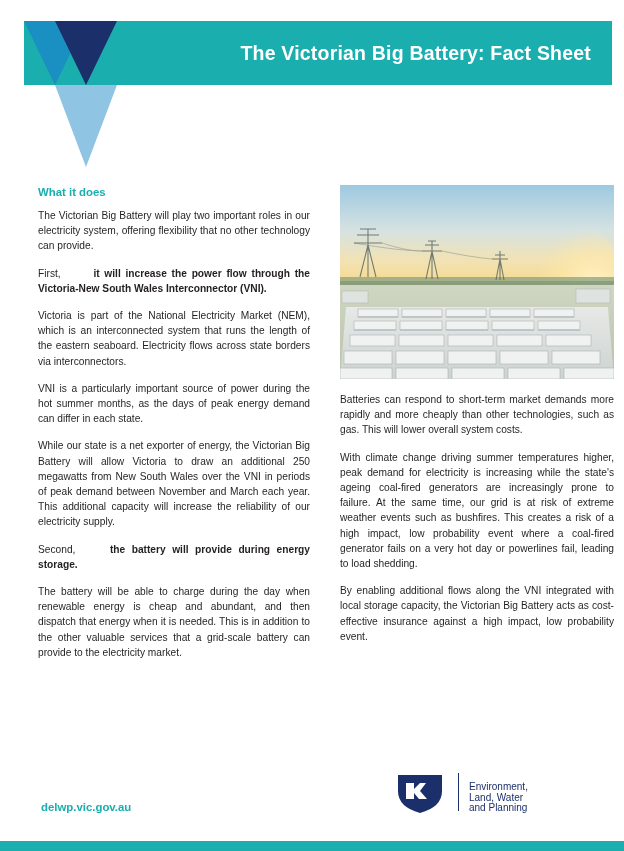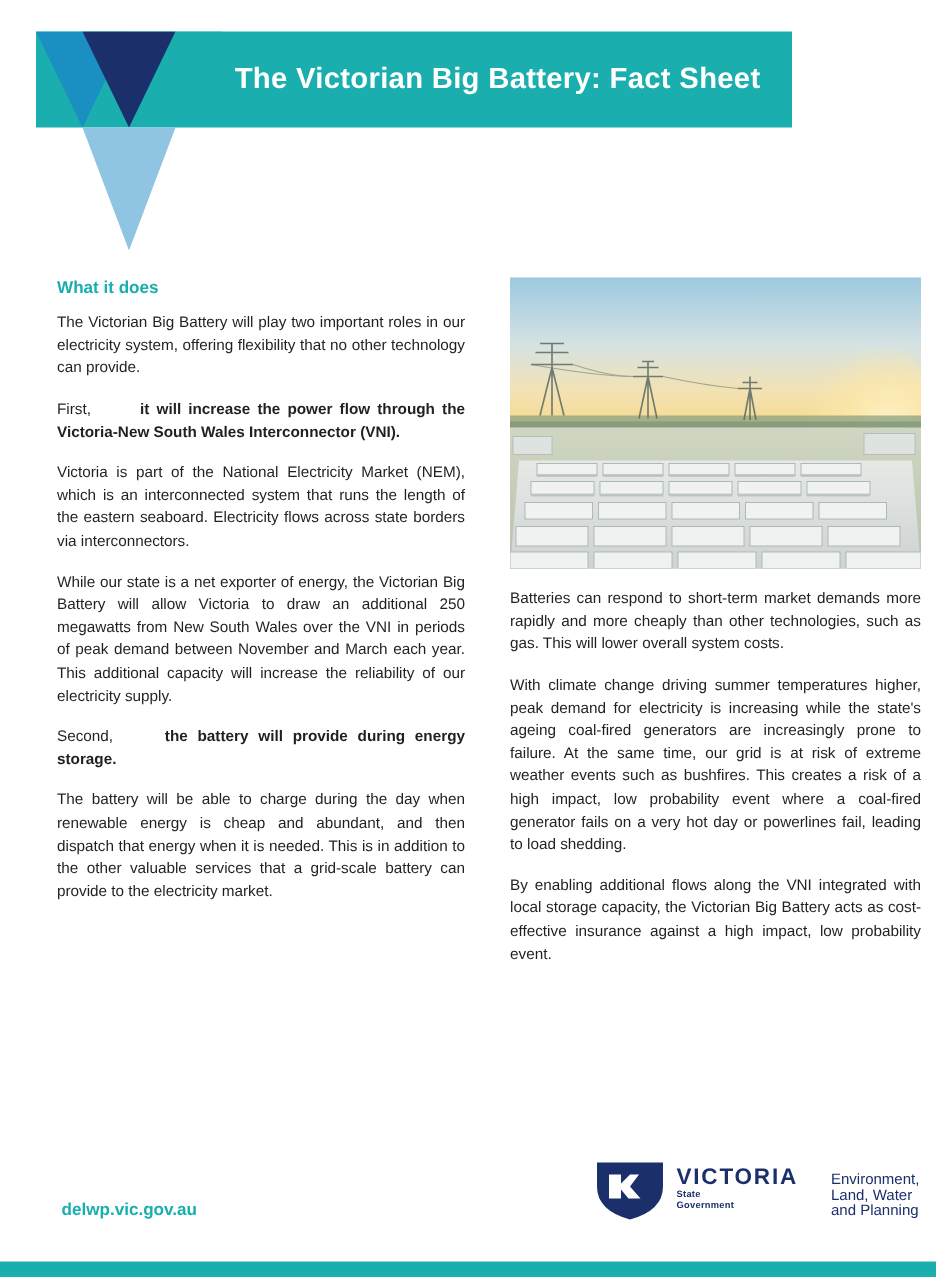--- a/index.html
+++ b/index.html
@@ -14,21 +14,21 @@
     color: #231f20;
     position: relative;
     overflow: hidden;
   }
 
   
   .header {
     position: absolute;
     top: 21px;
     left: 24px;
-    width: 504px;
+    width: 588px;
     height: 64px;
     background: #1aaeae;
   }
   .header-title {
     position: absolute;
     right: 21px;
     top: 50%;
     transform: translateY(-50%);
     font-size: 19.5px;
     font-weight: bold;
@@ -188,20 +188,21 @@
 
 
     <h2 class="section-heading">What it does</h2>
 
     <p class="body-text">The Victorian Big Battery will play two important roles in our electricity system, offering flexibility that no other technology can provide.</p>
 
     <p class="body-text"><span>First,</span> <span class="bold">it will increase the power flow through the Victoria-New South Wales Interconnector (VNI).</span></p>
 
     <p class="body-text">Victoria is part of the National Electricity Market (NEM), which is an interconnected system that runs the length of the eastern seaboard. Electricity flows across state borders via interconnectors.</p>
 
+    <p class="body-text">VNI is a particularly important source of power during the hot summer months, as the days of peak energy demand can differ in each state.</p>
 
     <p class="body-text">While our state is a net exporter of energy, the Victorian Big Battery will allow Victoria to draw an additional 250 megawatts from New South Wales over the VNI in periods of peak demand between November and March each year. This additional capacity will increase the reliability of our electricity supply.</p>
 
     <p class="body-text"><span>Second,</span> <span class="bold">the battery will provide during energy storage.</span></p>
 
     <p class="body-text">The battery will be able to charge during the day when renewable energy is cheap and abundant, and then dispatch that energy when it is needed. This is in addition to the other valuable services that a grid-scale battery can provide to the electricity market.</p>
 
   </div>
 
   <div class="col-right">
@@ -310,25 +311,20 @@
 
 <div class="footer-url">delwp.vic.gov.au</div>
 
 <div class="vic-logo">
   <div class="vic-mark">
     <svg width="52" height="46" viewBox="0 0 52 46" xmlns="http://www.w3.org/2000/svg">
       <path d="M4 6 L48 6 L48 22 Q48 38 26 44 Q4 38 4 22 Z" fill="#1b2f6b"></path>
       <path d="M12 14 L20 14 L20 20 L26 14 L32 14 L26 22 L33 30 L25 30 L20 24 L20 30 L12 30 Z" fill="#ffffff"></path>
     </svg>
   </div>
-  <div class="vic-word">
-    <div class="vic-name">VICTORIA</div>
-    <div class="vic-sub">State</div>
-    <div class="vic-sub">Government</div>
-  </div>
   <div class="vic-divider"></div>
   <div class="vic-dept">
     <div>Environment,</div>
     <div>Land, Water</div>
     <div>and Planning</div>
   </div>
 </div>
 
 <div class="footer-bar"></div>
 

